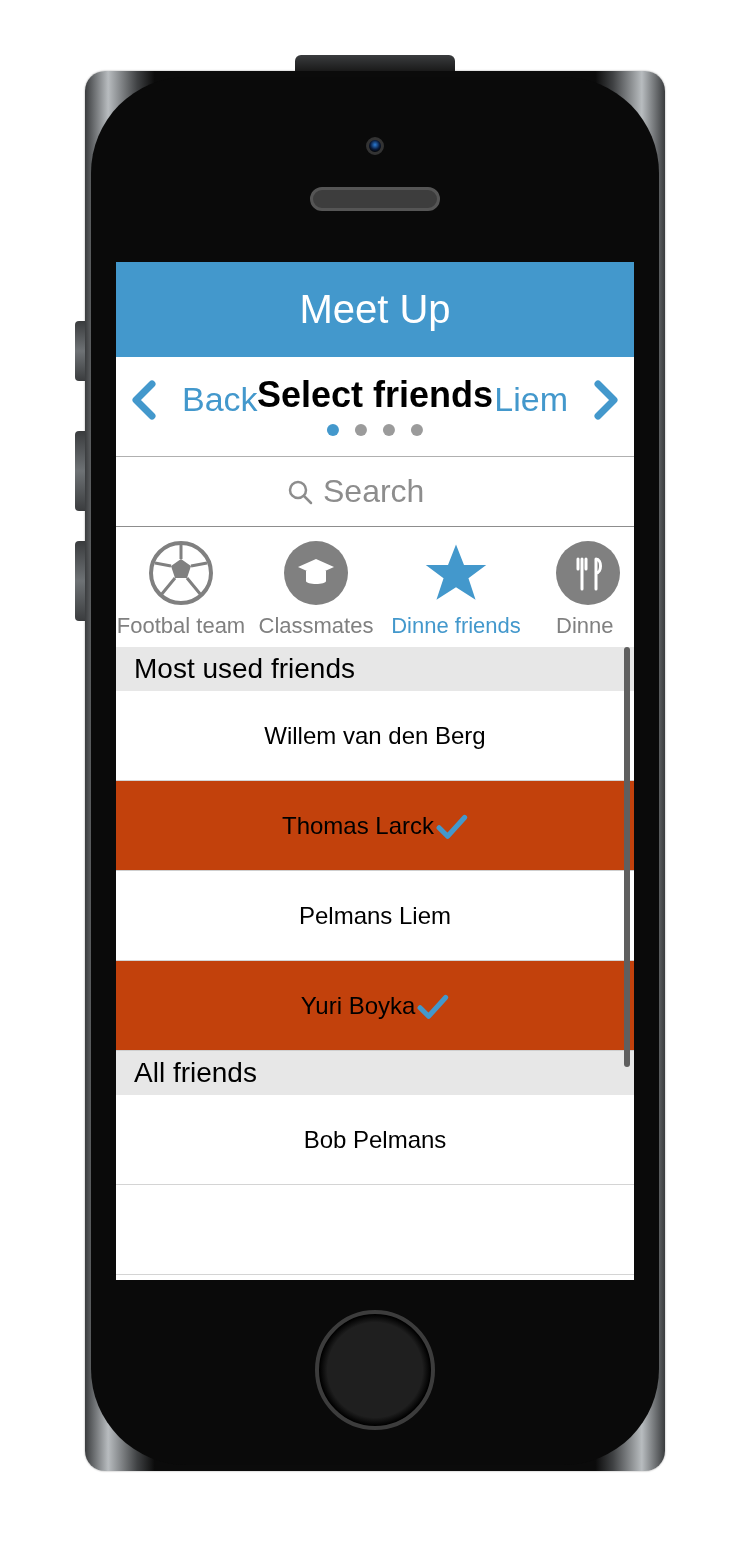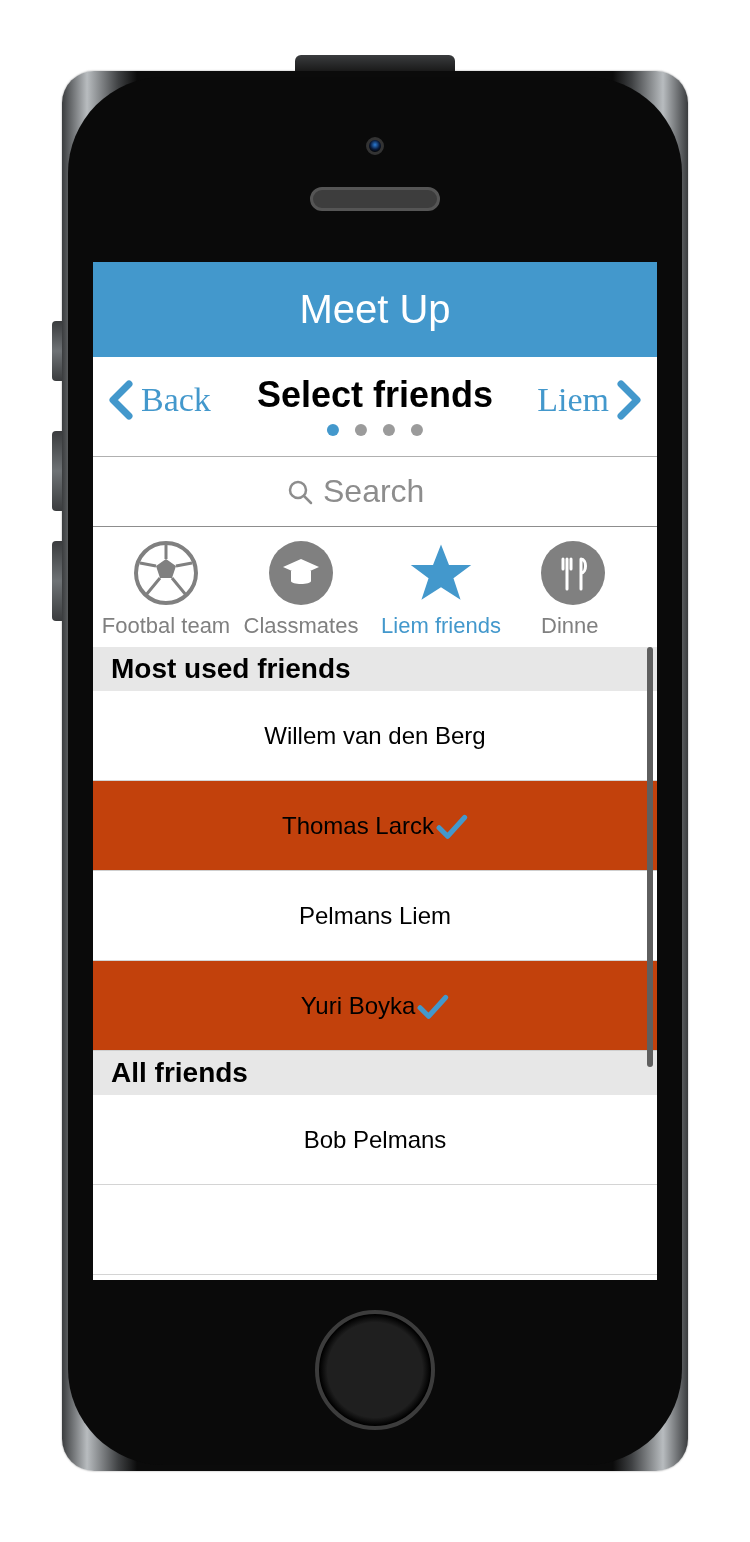--- a/index.html
+++ b/index.html
@@ -8,24 +8,24 @@
     height: 1542px;
     background: #fff;
     font-family: "Helvetica Neue", Helvetica, Arial, sans-serif;
     font-weight: 300;
     display: flex;
     align-items: center;
     justify-content: center;
   }
   
   .phone {
-    width: 626px;
+    width: 580px;
     height: 1400px;
     background: linear-gradient(90deg,#3a3c3e 0%,#b8bcbf 4%,#3f4143 9%,#0b0b0b 12%,#0b0b0b 88%,#3f4143 91%,#b8bcbf 96%,#3a3c3e 100%);
-    border-radius: 32px;
+    border-radius: 20px;
     position: relative;
     box-shadow: 0 0 2px rgba(0,0,0,.4);
   }
   .phone-inner {
     position:absolute;
     inset:6px;
     background:#0a0a0a;
     border-radius: 96px;
   }
   .top-bar {
@@ -114,25 +114,24 @@
     display:flex;
     align-items:center;
     justify-content:space-between;
     padding:0 14px 14px 14px;
     border-bottom:1px solid #b0b0b0;
     position:relative;
   }
   .nav-side {
     display:flex;
     align-items:center;
-    gap:6px;
+    gap:24px;
     color:#4398cc;
     font-size:34px;
     font-weight:300;
-    font-family:Liberation Serif, serif;
   }
   .nav-center {
     text-align:center;
     position:absolute;
     left:50%;
     top:8px;
     transform:translateX(-50%);
   }
   .nav-title {
     font-size:36px;
@@ -169,21 +168,20 @@
   .search-input {
     border:none;outline:none;font:inherit;color:#a21caf;background:transparent;
     width:140px;
   }
   .search-input::placeholder{ color:#8d8d8d; }
   .categories {
     display:flex;
     gap:0;
     padding:14px 0 8px 0;
     overflow:hidden;
-    margin-left:8px;
   }
   .cat {
     flex:0 0 140px;
     display:flex;
     flex-direction:column;
     align-items:center;
     gap:8px;
   }
   .cat:first-child{ flex-basis:130px; }
   .cat:last-child{ flex-basis:70px; align-items:flex-start; padding-left:10px;}
@@ -210,21 +208,21 @@
     top:0;
     width:6px;
     height:420px;
     background:#5f5f5f;
     border-radius:3px;
   }
   .section-header{
     background:#e7e7e7;
     padding:6px 18px;
     font-size:28px;
-    font-weight:700;
+    font-weight:400;
     color:#000;
   }
   .row{
     display:flex;
     align-items:center;
     justify-content:center;
     padding:0 18px;
     height:90px;
     font-size:24px;
     color:#000;
@@ -313,21 +311,21 @@
             </svg>
           </div>
           <div class="cat-label">Classmates</div>
         </div>
         <div class="cat active">
           <div class="cat-icon-wrap nobg">
             <svg width="72" height="72" viewBox="0 0 72 72">
               <polygon points="36,4 45,27 70,27 50,42 58,66 36,52 14,66 22,42 2,27 27,27" fill="#4398cc"></polygon>
             </svg>
           </div>
-          <div class="cat-label">Liem friends</div>
+          <div class="cat-label">Dinne friends</div>
         </div>
         <div class="cat">
           <div class="cat-icon-wrap" style="margin-left:20px;">
             <svg width="40" height="40" viewBox="0 0 40 40">
               <path d="M10 6 v10 M14 6 v10 M18 6 v10 M14 16 v20" stroke="#fff" stroke-width="3" stroke-linecap="round"></path>
               <path d="M28 6 v30 M28 6 c6 0 6 14 0 14" stroke="#fff" stroke-width="3" fill="none" stroke-linecap="round"></path>
             </svg>
           </div>
           <div class="cat-label" style="margin-left:20px;">Dinne</div>
         </div>

